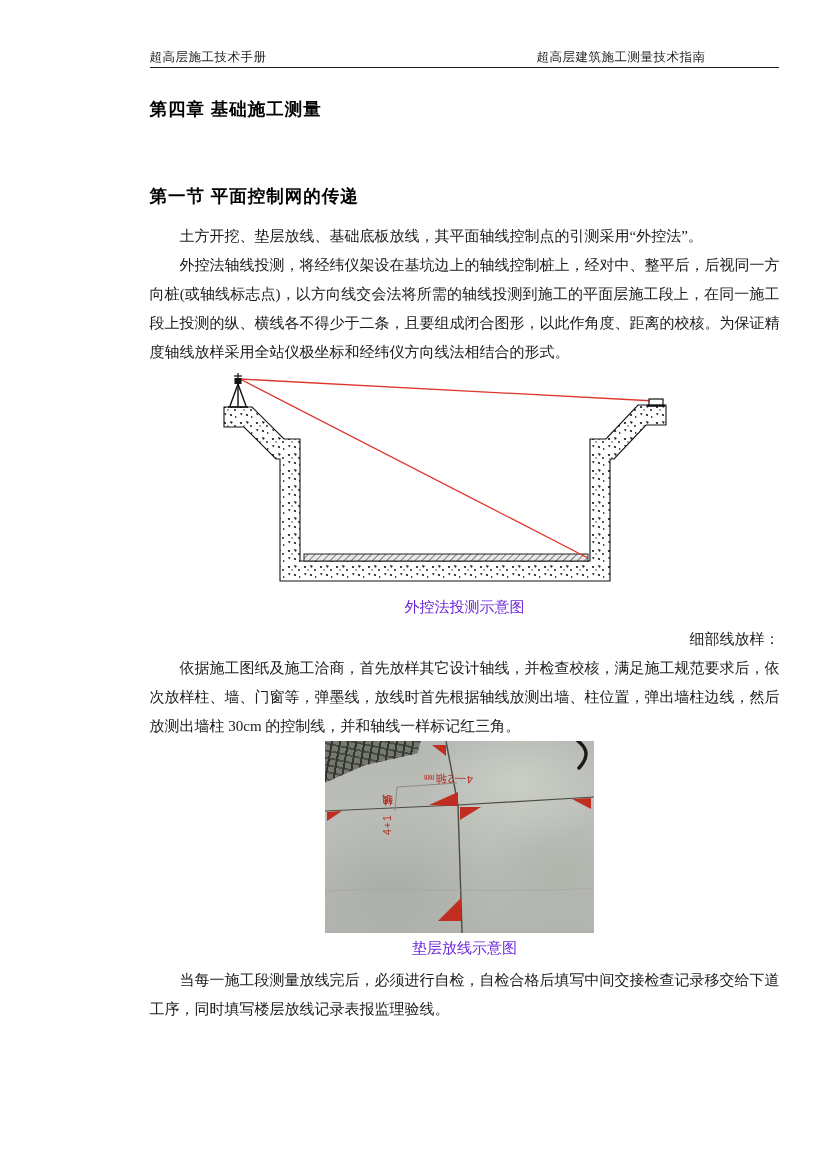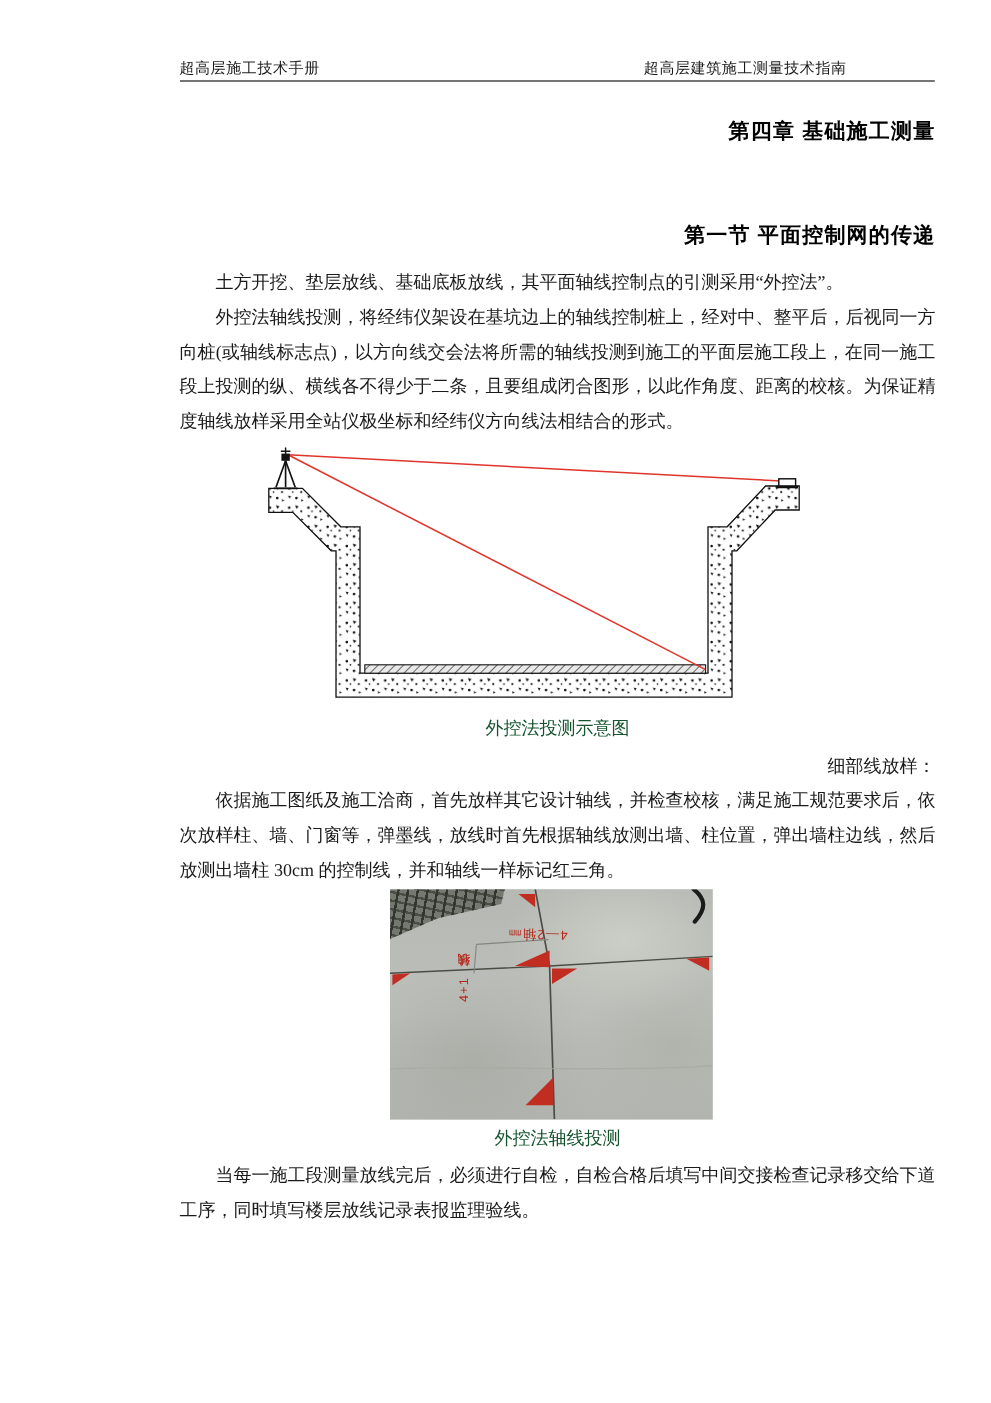--- a/index.html
+++ b/index.html
@@ -5,40 +5,40 @@
   html,body{margin:0;padding:0;background:#ffffff;}
   .page{
     position:relative;width:753px;height:1169px;background:#fff;
     font-family:"Liberation Serif","DejaVu Serif",serif;color:#1a1a1a;
     overflow:hidden;margin:0 auto;
   }
   .hdr-left{position:absolute;left:113px;top:49px;font-size:12.5px;letter-spacing:.5px;}
   .hdr-right{position:absolute;right:84px;top:49px;font-size:12.5px;letter-spacing:.5px;}
   .hdr-rule{position:absolute;left:113px;top:67px;width:629px;border-top:1.4px solid #1c1c1c;height:0;}
   .h-chapter,.h-section{
-    position:absolute;left:113px;width:630px;margin:0;text-align:right;
+    position:absolute;left:113px;width:630px;margin:0;text-align:left;
     font-family:"Liberation Sans","DejaVu Sans",sans-serif;font-weight:bold;
     font-size:17.5px;letter-spacing:1px;color:#000;
   }
   .h-chapter{top:97px;}
   .h-sec1{top:184px;}
   .h-sec2{top:1038px;}
   .para{
     position:absolute;left:113px;width:630px;margin:0;
     font-size:15px;line-height:29px;text-align:justify;text-indent:2em;
   }
   .p-intro{top:141px;}
   .p-wk1{top:222px;}
   .p-wk2{top:251px;}
   .p-lead{top:625px;text-align:right;}
   .p-detail{top:654px;}
   .p-handover{top:966px;}
   .caption{
     position:absolute;left:113px;width:630px;margin:0;text-align:center;
-    font-size:15px;color:#14532d;
+    font-size:15px;color:#6d28d9;
   }
   .cap1{top:598px;}
   .cap2{top:939px;}
   .figure-diagram{position:absolute;left:185px;top:371px;width:470px;height:222px;}
   .figure-photo{
     position:absolute;left:288px;top:741px;width:269px;height:192px;overflow:hidden;
     background:
       radial-gradient(ellipse 140px 90px at 72% 22%, rgba(205,208,200,.9) 0%, rgba(205,208,200,0) 70%),
       radial-gradient(ellipse 160px 110px at 25% 75%, rgba(168,171,164,.8) 0%, rgba(168,171,164,0) 70%),
       radial-gradient(ellipse 120px 90px at 88% 68%, rgba(173,176,168,.7) 0%, rgba(173,176,168,0) 70%),
@@ -152,20 +152,20 @@
         <polygon points="113,180 136,157 136,180"></polygon>
       </g>
 
       <path d="M253,0 C263,8 264,16 254,27" fill="none" stroke="#1b1b1b" stroke-width="3.5" stroke-linecap="round"></path>
     </svg>
 
     <div class="floor-label-h">4—2轴㎜</div>
     <div class="floor-label-v">4+1轴线</div>
   </div>
 
-  <p class="caption cap2">外控法轴线投测</p>
+  <p class="caption cap2">垫层放线示意图</p>
 
   <p class="para p-handover">当每一施工段测量放线完后，必须进行自检，自检合格后填写中间交接检查记录移交给下道工序，同时填写楼层放线记录表报监理验线。</p>
 
 
   <div class="footer-num">13</div>
 
 </div>
 
 </body></html>

